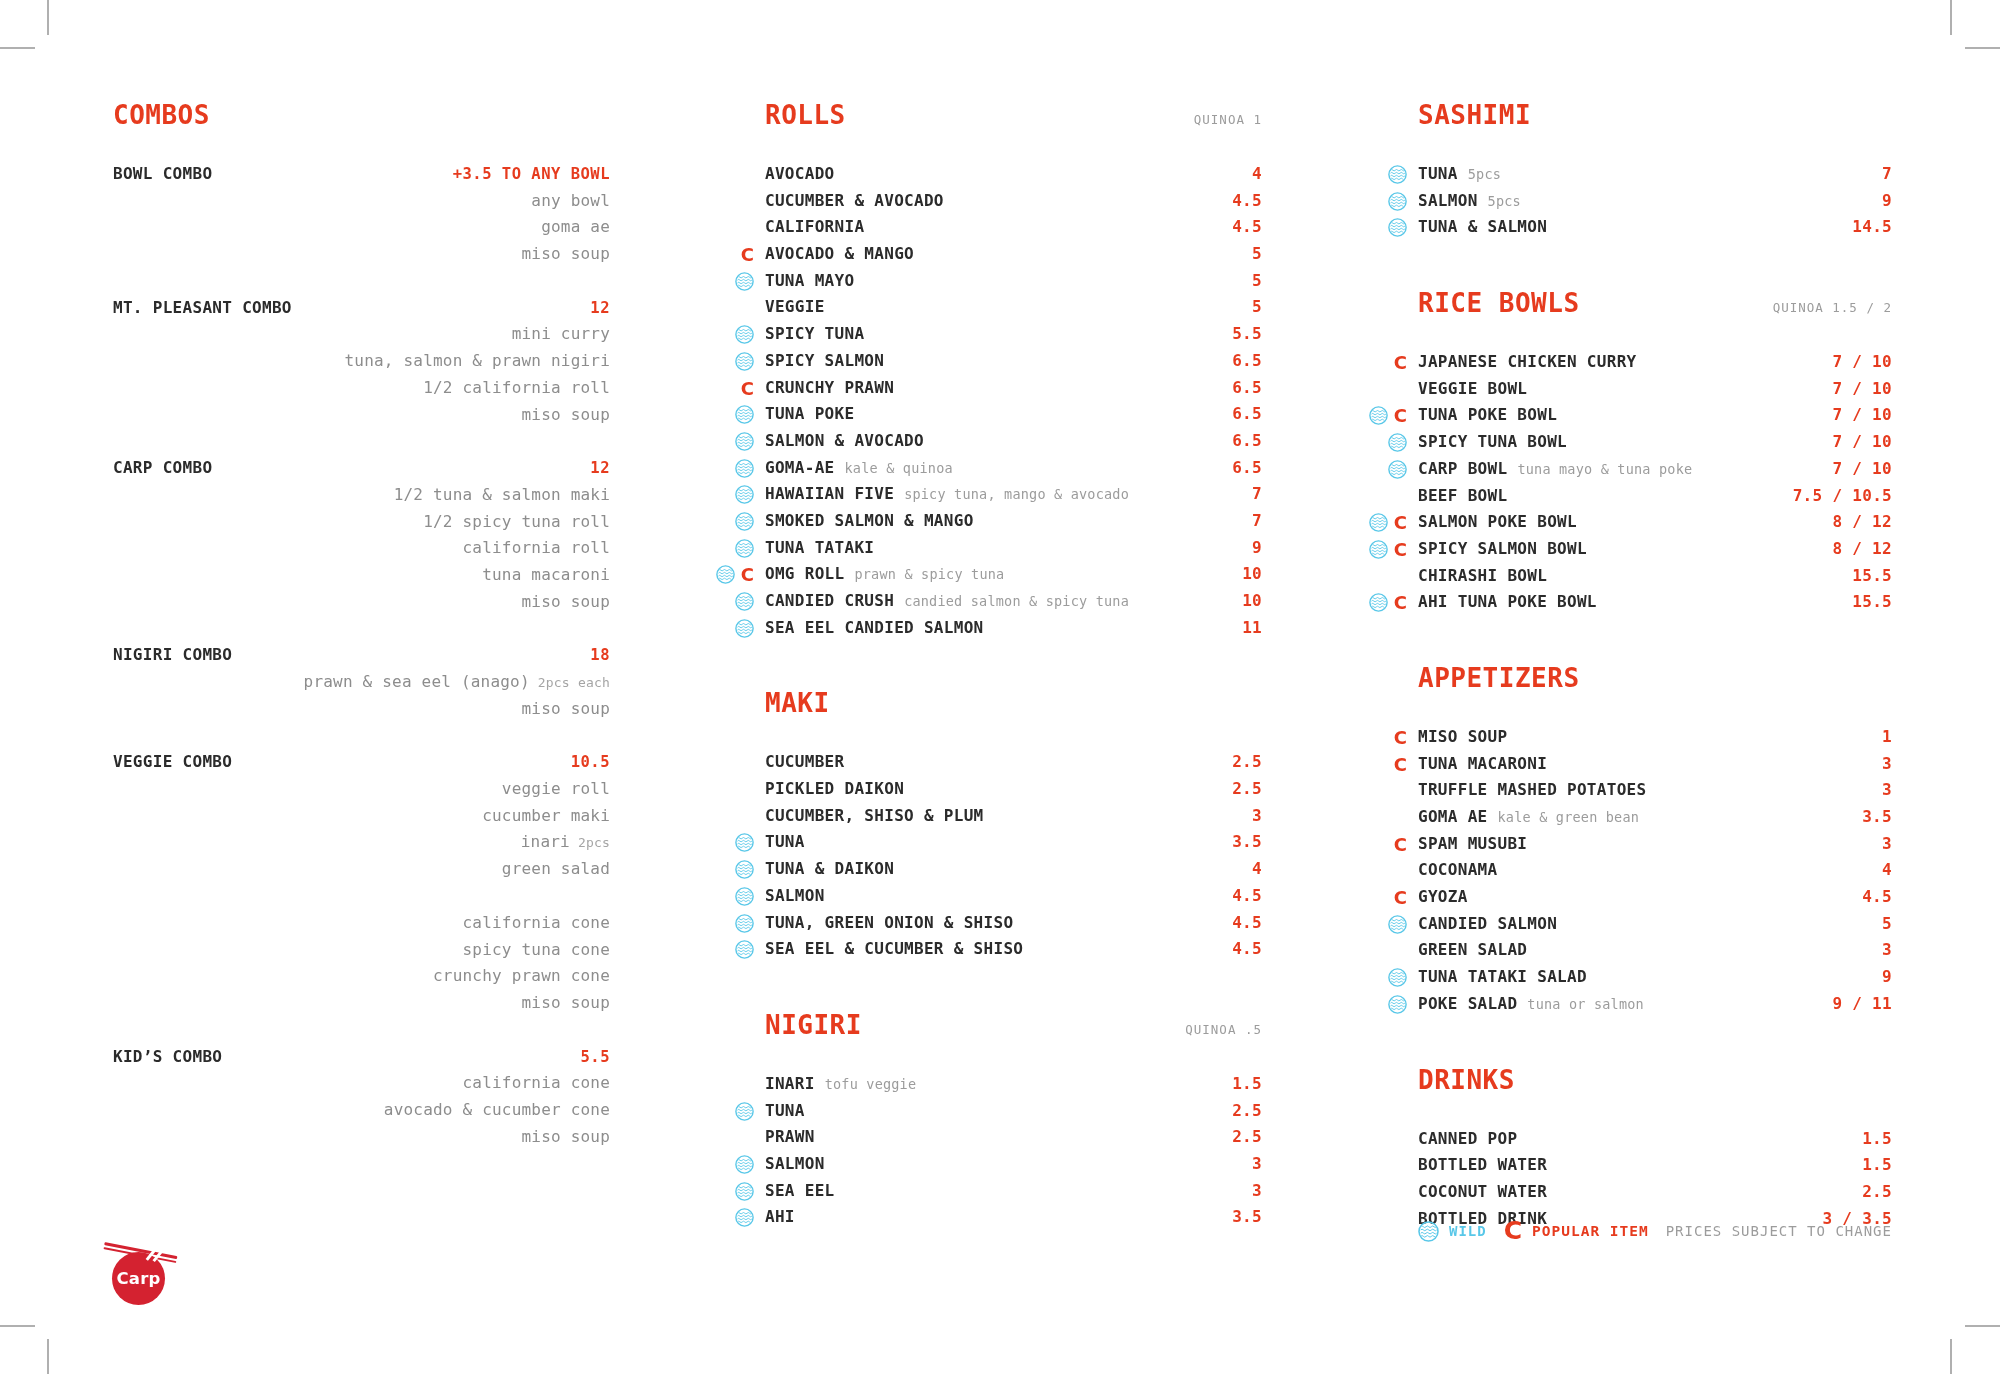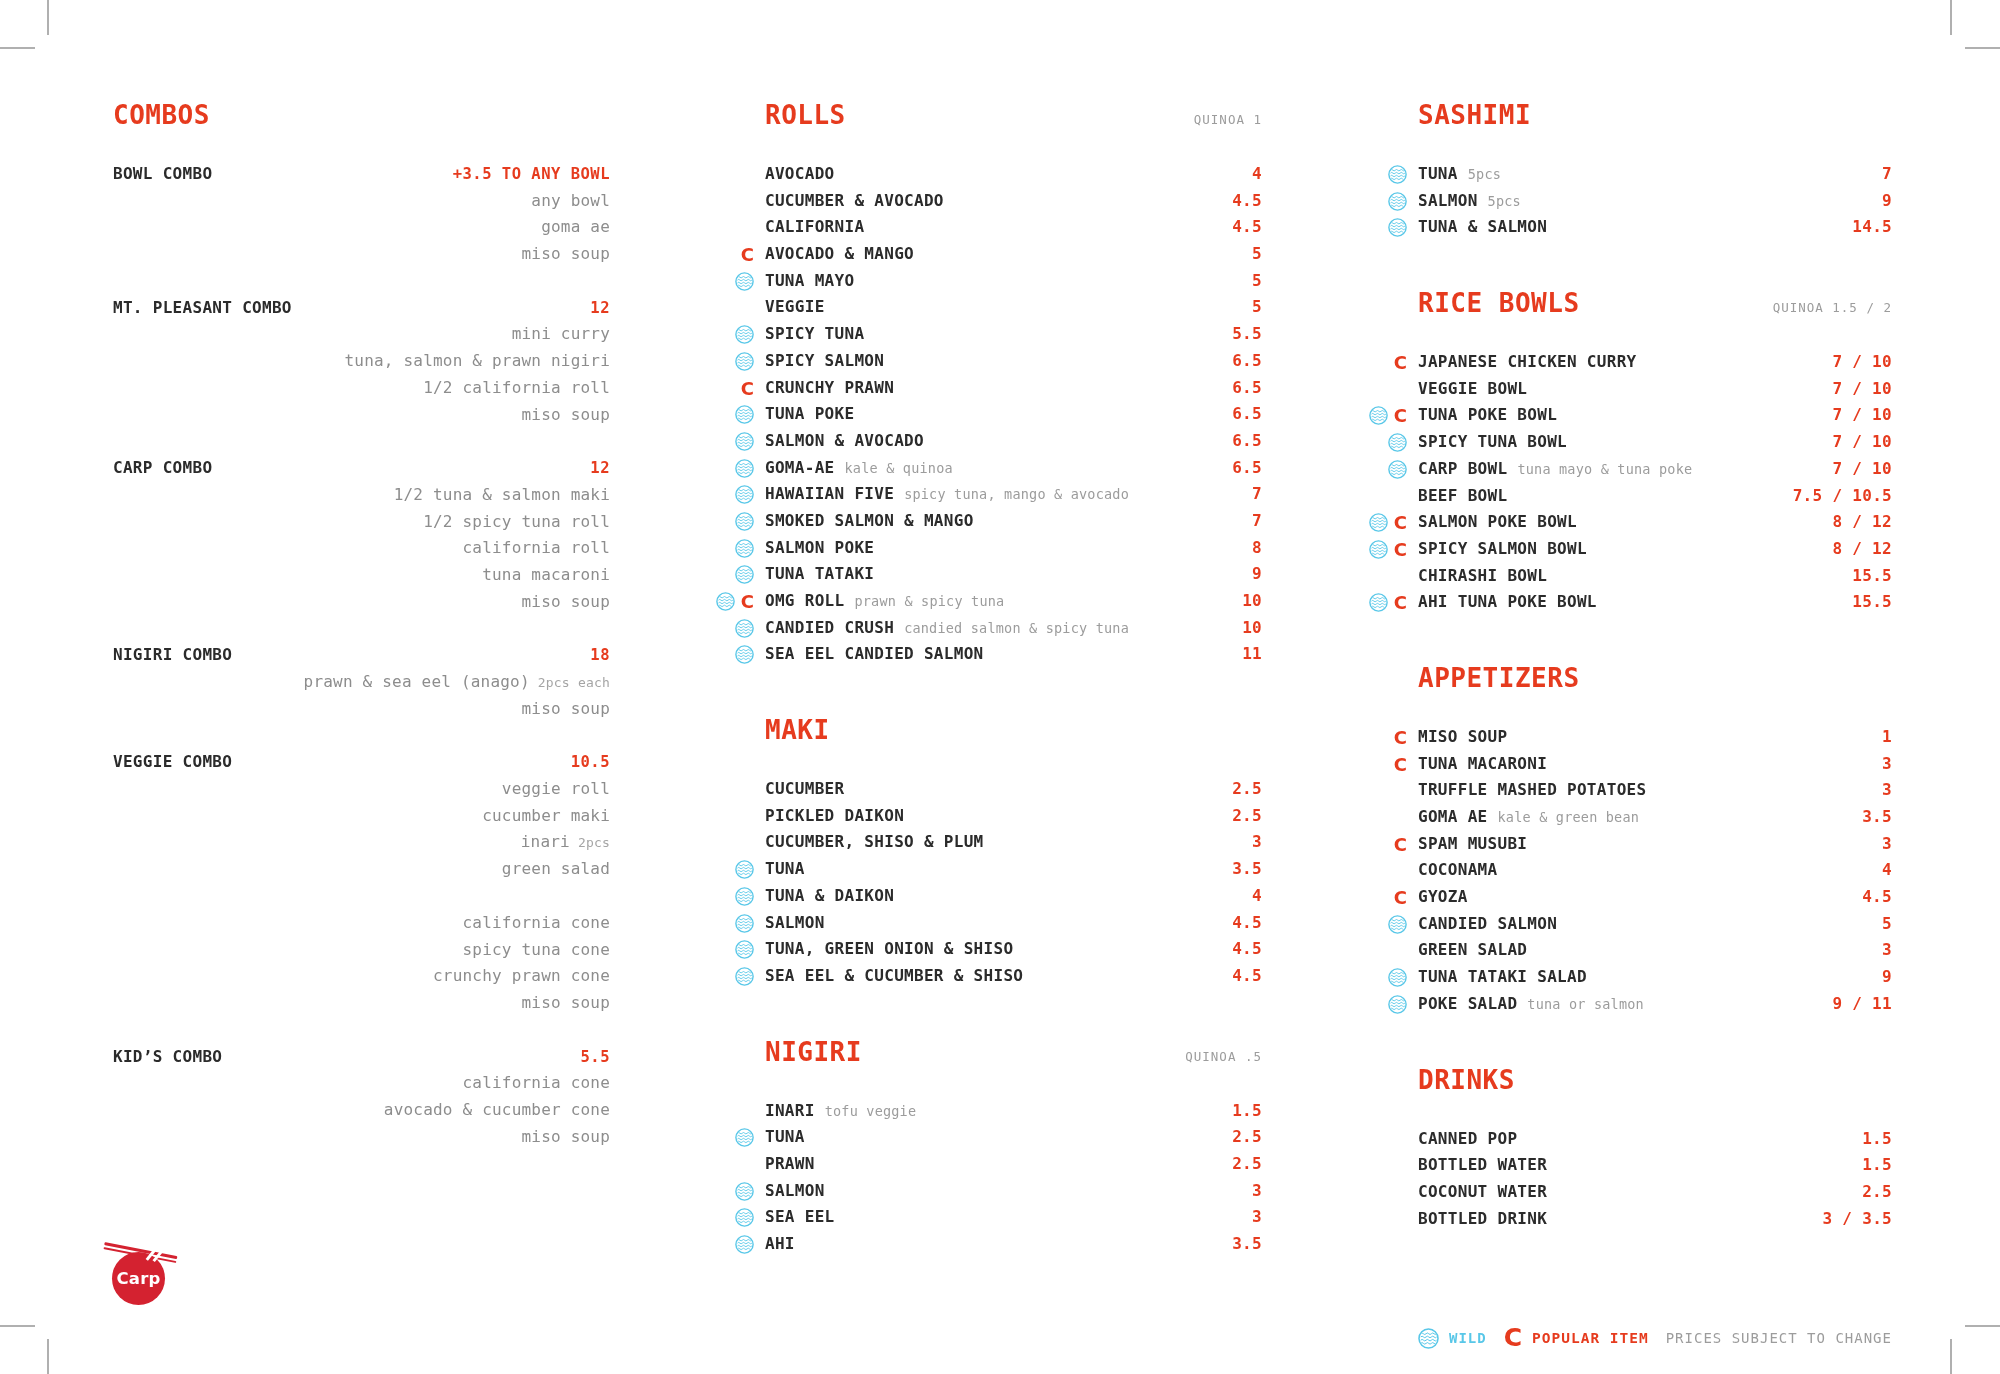--- a/index.html
+++ b/index.html
@@ -26,21 +26,21 @@
   .icons{position:absolute;right:100%;margin-right:11px;top:1px;display:flex;gap:6px;align-items:center;}
   .pop-c{font-family:"DejaVu Sans", sans-serif;font-size:18px;font-weight:bold;color:var(--accent);line-height:19px;}
 
   .combo + .combo{margin-top:27px;}
   .crow{display:flex;align-items:baseline;height:26.7px;}
   .cname{font-size:16px;font-weight:bold;color:var(--ink);letter-spacing:0.3px;white-space:nowrap;}
   .cprice{margin-left:auto;font-size:15.5px;font-weight:bold;color:var(--accent);letter-spacing:0.5px;white-space:nowrap;}
   .cline{font-size:16px;color:var(--muted);height:26.7px;letter-spacing:0.2px;white-space:nowrap;}
   .cnote{font-size:13px;color:#a5a5a5;margin-left:8px;}
 
-  #legend{position:absolute;left:1418px;top:1327px;width:474px;display:flex;align-items:center;justify-content:space-between;}
+  #legend{position:absolute;left:1418px;top:1220px;width:474px;display:flex;align-items:center;justify-content:space-between;}
   .lgroup{display:flex;align-items:center;gap:10px;}
   #legend .wild-label{color:var(--wild);font-size:14px;letter-spacing:1px;font-weight:bold;}
   #legend .pop-label{color:var(--accent);font-size:14.5px;letter-spacing:1px;font-weight:bold;}
   #legend .legend-c{font-family:"DejaVu Sans", sans-serif;font-size:25px;font-weight:bold;color:var(--accent);line-height:22px;}
   #legend .notice{color:var(--faint);font-size:14px;letter-spacing:1px;}
 
   
   #logo{position:absolute;left:111px;top:1249px;width:56px;height:56px;}
   .logo-circle{position:absolute;left:1px;top:3px;width:53px;height:53px;border-radius:50%;background:var(--logo-red);display:flex;align-items:center;justify-content:center;}
   .logo-text{color:#fff;font-weight:bold;font-size:16.5px;font-family:"DejaVu Sans", sans-serif;letter-spacing:0.2px;}
@@ -290,35 +290,20 @@
             <g clip-path="url(#wavyclip)">
               <path d="M2.5 5.2 q1.2 -1.4 2.4 0 t2.4 0 t2.4 0 t2.4 0 t2.4 0 t2.4 0" fill="none" stroke="var(--wild)" stroke-width="0.9"></path>
               <path d="M2.5 8.1 q1.2 -1.4 2.4 0 t2.4 0 t2.4 0 t2.4 0 t2.4 0 t2.4 0" fill="none" stroke="var(--wild)" stroke-width="0.9"></path>
               <path d="M2.5 11 q1.2 -1.4 2.4 0 t2.4 0 t2.4 0 t2.4 0 t2.4 0 t2.4 0" fill="none" stroke="var(--wild)" stroke-width="0.9"></path>
               <path d="M2.5 13.9 q1.2 -1.4 2.4 0 t2.4 0 t2.4 0 t2.4 0 t2.4 0 t2.4 0" fill="none" stroke="var(--wild)" stroke-width="0.9"></path>
             </g>
           </svg>
         </span>
         <span class="nm">SMOKED SALMON &amp; MANGO</span>
         <span class="price">7</span>
-      </div>
-      <div class="row">
-        <span class="icons">
-          <svg width="19" height="19" viewBox="0 0 19 19">
-            <circle cx="9.5" cy="9.5" r="8.6" fill="none" stroke="var(--wild)" stroke-width="1.4"></circle>
-            <g clip-path="url(#wavyclip)">
-              <path d="M2.5 5.2 q1.2 -1.4 2.4 0 t2.4 0 t2.4 0 t2.4 0 t2.4 0 t2.4 0" fill="none" stroke="var(--wild)" stroke-width="0.9"></path>
-              <path d="M2.5 8.1 q1.2 -1.4 2.4 0 t2.4 0 t2.4 0 t2.4 0 t2.4 0 t2.4 0" fill="none" stroke="var(--wild)" stroke-width="0.9"></path>
-              <path d="M2.5 11 q1.2 -1.4 2.4 0 t2.4 0 t2.4 0 t2.4 0 t2.4 0 t2.4 0" fill="none" stroke="var(--wild)" stroke-width="0.9"></path>
-              <path d="M2.5 13.9 q1.2 -1.4 2.4 0 t2.4 0 t2.4 0 t2.4 0 t2.4 0 t2.4 0" fill="none" stroke="var(--wild)" stroke-width="0.9"></path>
-            </g>
-          </svg>
-        </span>
-        <span class="nm">SALMON POKE</span>
-        <span class="price">8</span>
       </div>
       <div class="row">
         <span class="icons">
           <svg width="19" height="19" viewBox="0 0 19 19">
             <circle cx="9.5" cy="9.5" r="8.6" fill="none" stroke="var(--wild)" stroke-width="1.4"></circle>
             <g clip-path="url(#wavyclip)">
               <path d="M2.5 5.2 q1.2 -1.4 2.4 0 t2.4 0 t2.4 0 t2.4 0 t2.4 0 t2.4 0" fill="none" stroke="var(--wild)" stroke-width="0.9"></path>
               <path d="M2.5 8.1 q1.2 -1.4 2.4 0 t2.4 0 t2.4 0 t2.4 0 t2.4 0 t2.4 0" fill="none" stroke="var(--wild)" stroke-width="0.9"></path>
               <path d="M2.5 11 q1.2 -1.4 2.4 0 t2.4 0 t2.4 0 t2.4 0 t2.4 0 t2.4 0" fill="none" stroke="var(--wild)" stroke-width="0.9"></path>
               <path d="M2.5 13.9 q1.2 -1.4 2.4 0 t2.4 0 t2.4 0 t2.4 0 t2.4 0 t2.4 0" fill="none" stroke="var(--wild)" stroke-width="0.9"></path>

